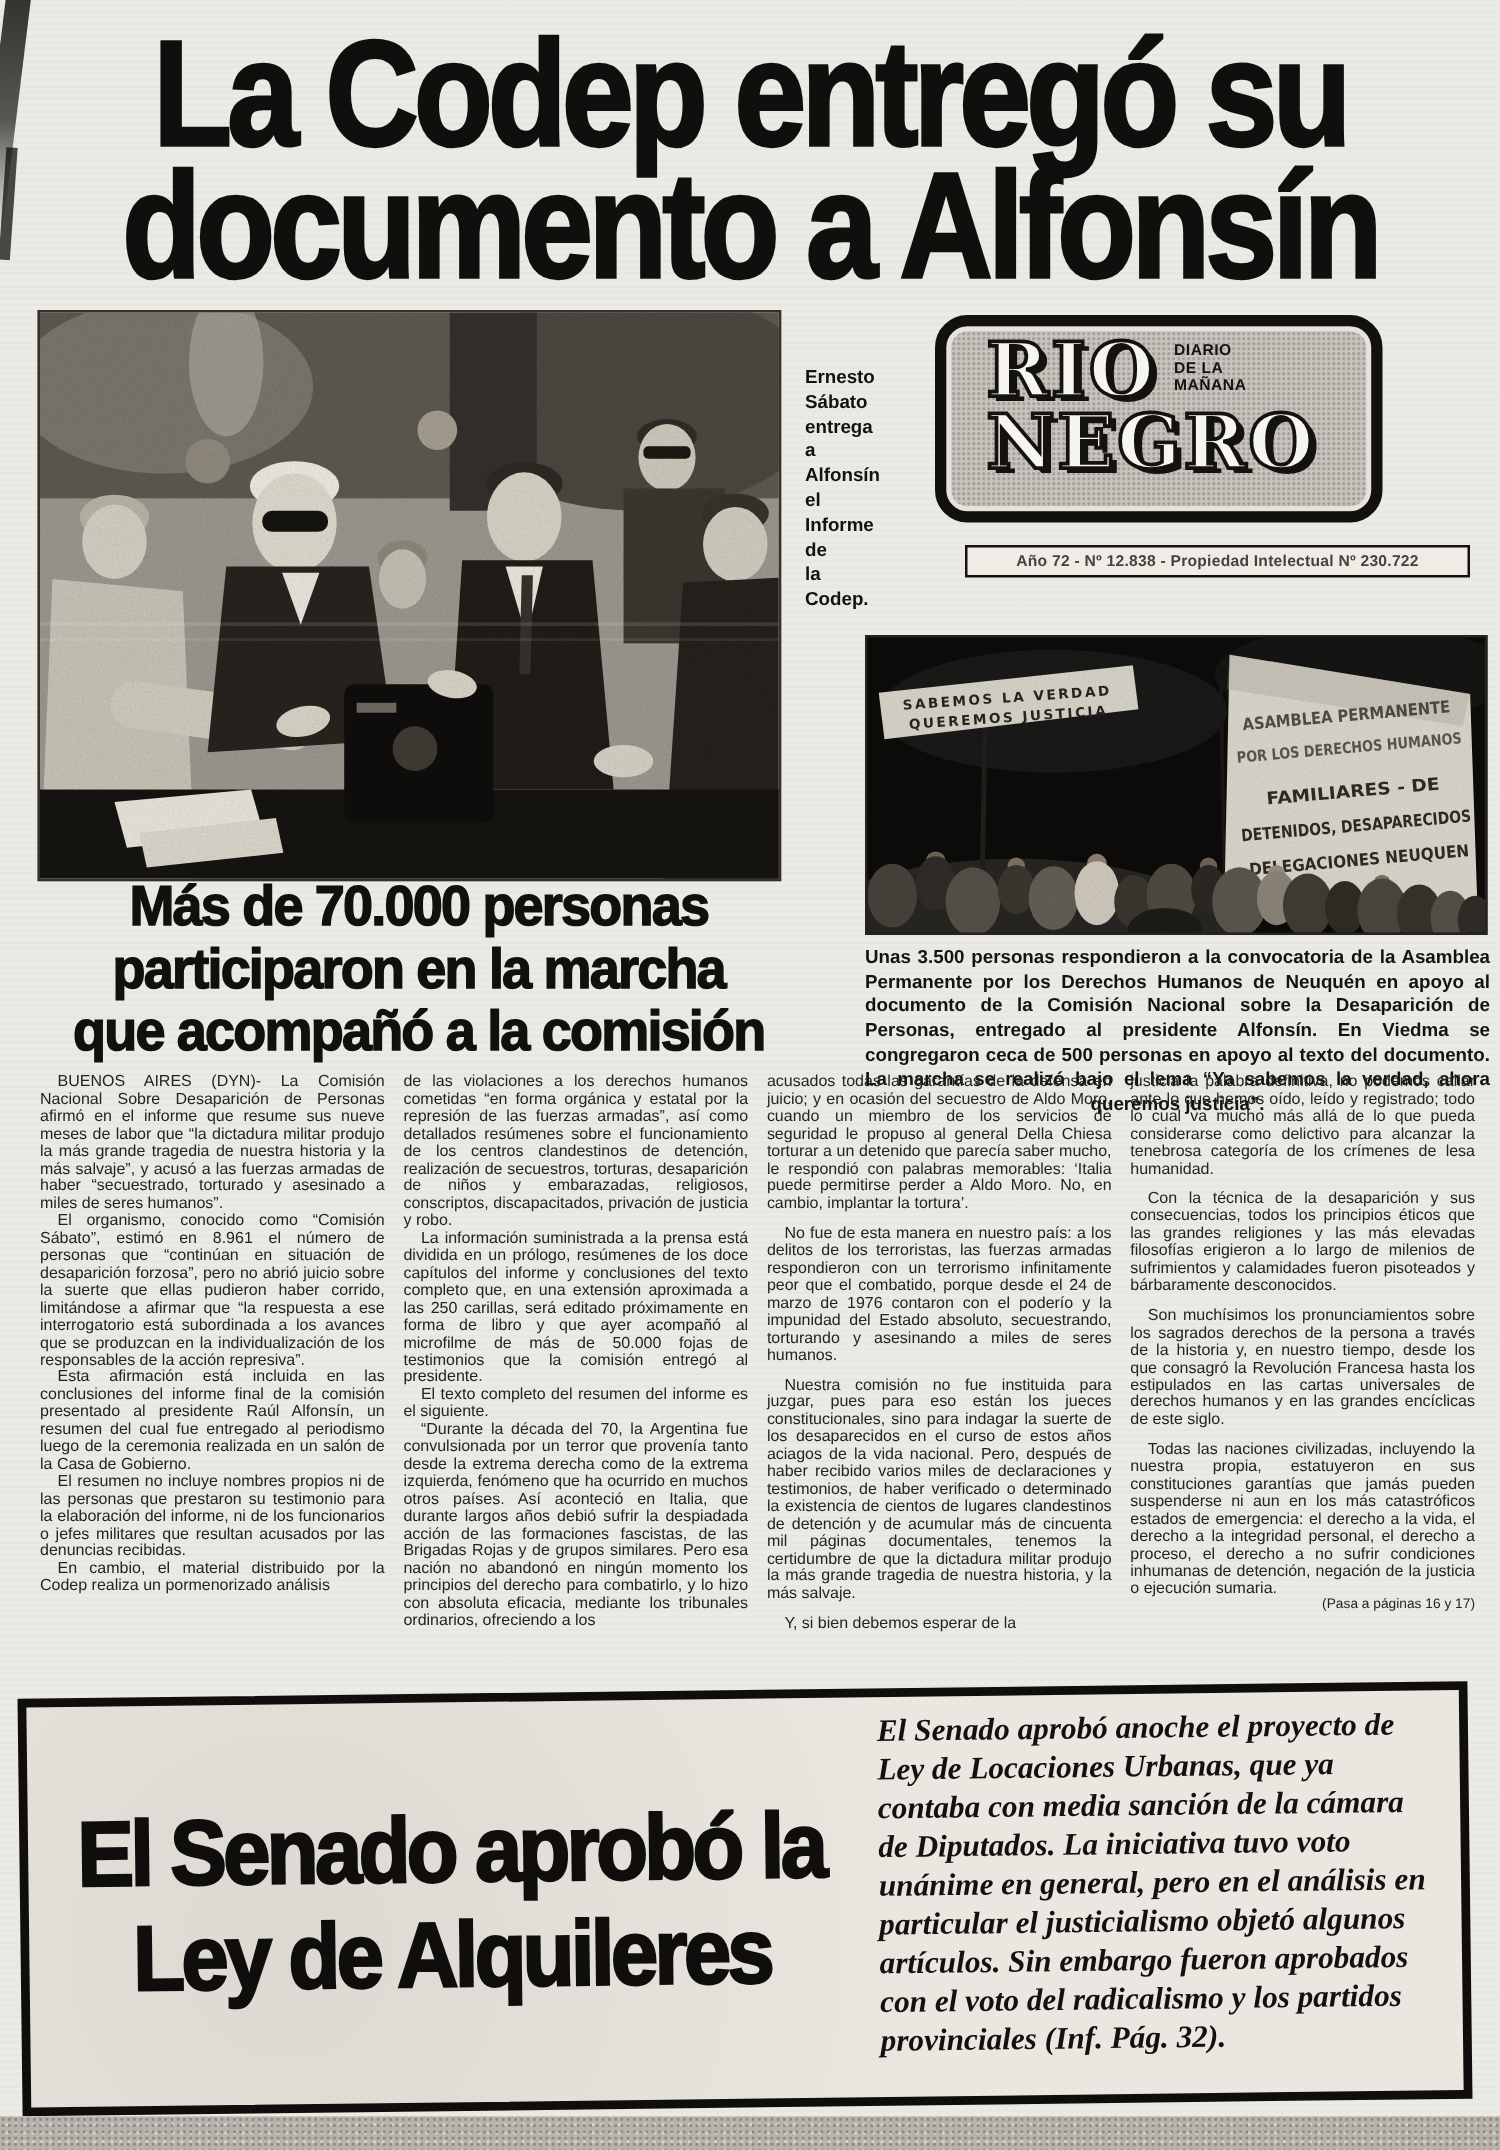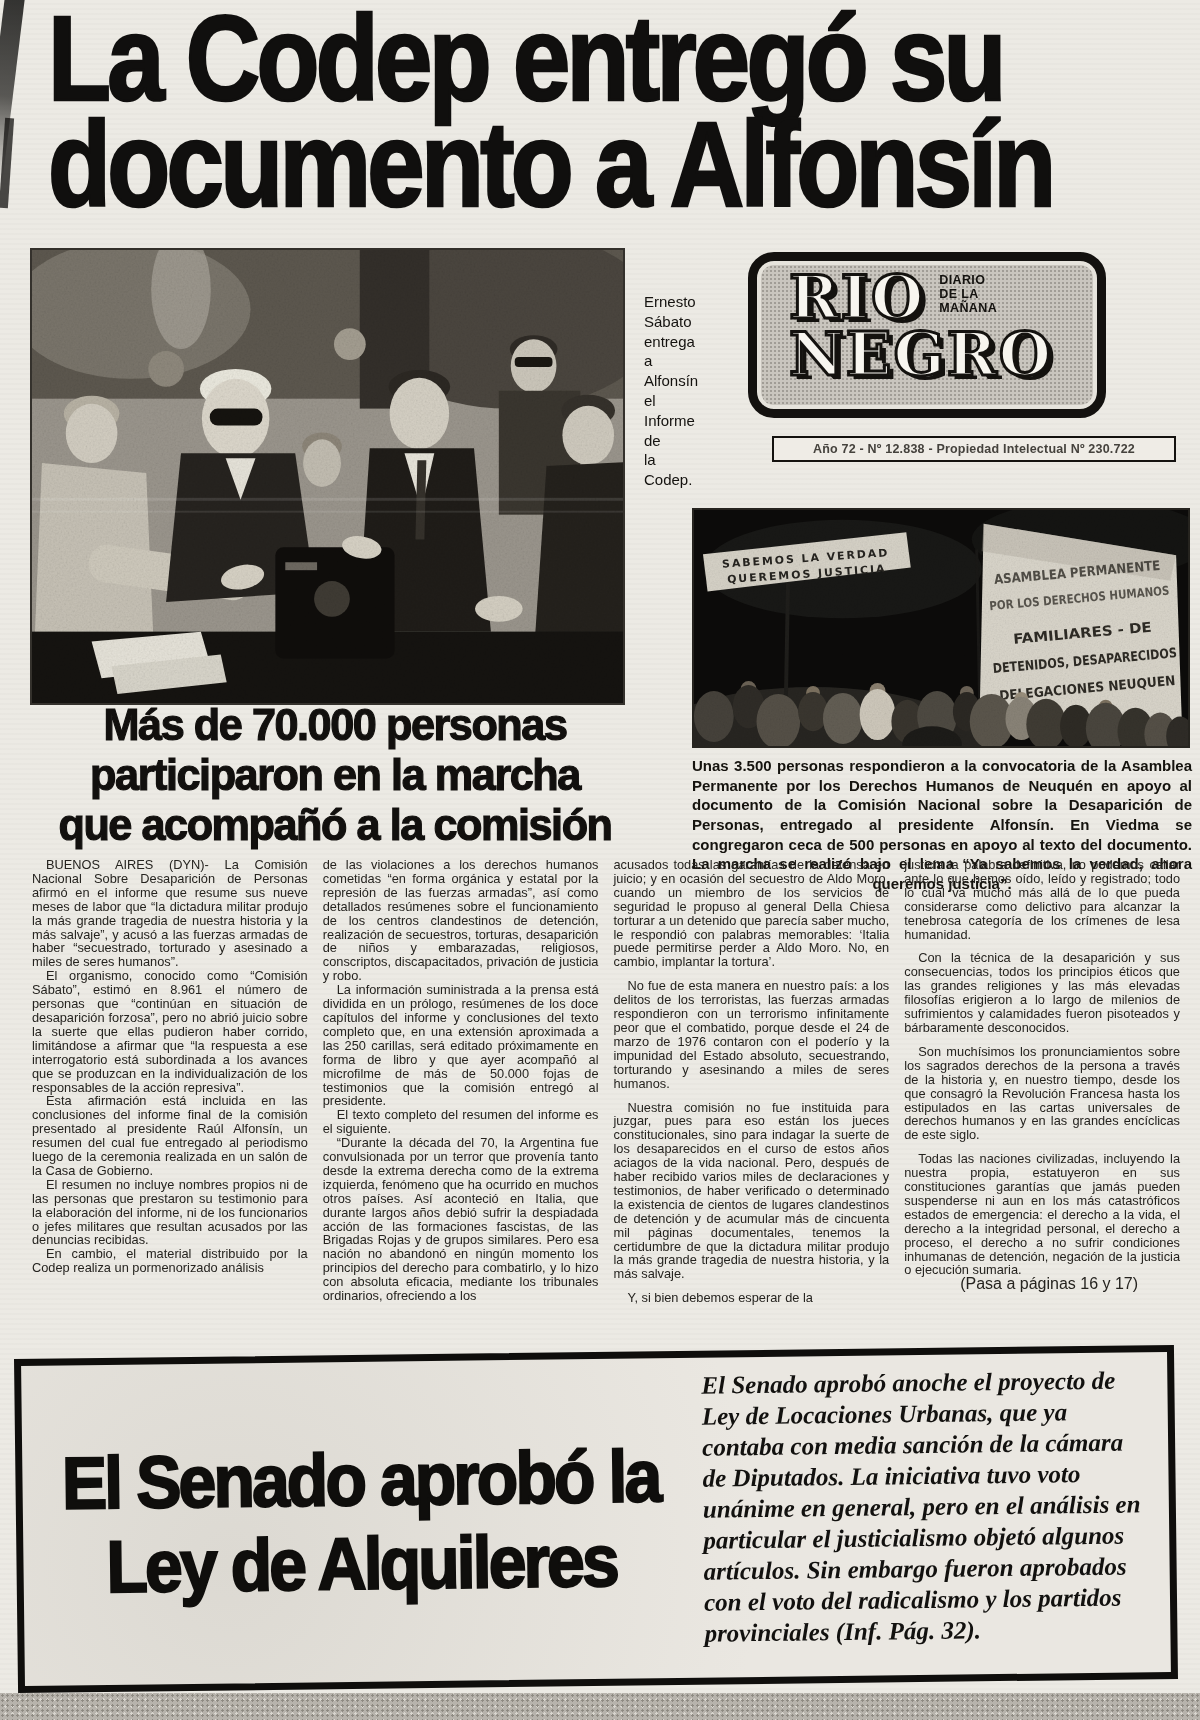--- a/index.html
+++ b/index.html
@@ -9,30 +9,30 @@
     background-image:repeating-linear-gradient(0deg,rgba(0,0,0,.015) 0 2px,transparent 2px 5px);
     font-family:"Liberation Sans",sans-serif;color:#1a1917;overflow:hidden;
   }
   
   .artifact-edge{position:absolute;left:-6px;top:-14px;width:20px;height:200px;
     background:linear-gradient(180deg,#0d0d0c,#3f3e3b 55%,rgba(60,60,58,0));
     transform:rotate(7deg);opacity:.85;}
   .artifact-corner{position:absolute;left:2px;top:118px;width:9px;height:90px;background:#11100f;transform:rotate(4deg);opacity:.75;}
 
   
-  .headline{position:absolute;left:0;right:0;top:6px;text-align:left;color:#100f0e;}
+  .headline{position:absolute;left:0;right:0;top:22px;text-align:center;color:#100f0e;}
   .headline .l{font-weight:bold;font-size:112px;line-height:106px;letter-spacing:-4px;
     transform:scale(.92,1.07);transform-origin:50% 50%;
     -webkit-text-stroke:2.5px #100f0e;white-space:nowrap;}
 
   
   .photo-left{position:absolute;left:30px;top:248px;width:595px;height:457px;border:2px solid #34312c;box-sizing:border-box;background:#9b968d;}
   .photo-left svg{display:block;width:100%;height:100%;}
   .photo-left-caption{position:absolute;left:644px;top:292px;width:84px;
-    font-size:15px;font-weight:normal;line-height:1.32;white-space:pre-line;color:#14120f;}
+    font-size:15px;font-weight:bold;line-height:1.32;white-space:pre-line;color:#14120f;}
 
   
   .masthead{position:absolute;left:748px;top:252px;width:340px;height:148px;
     background:#c9c5be;border:9px solid #13110f;border-radius:26px;
     box-shadow:inset 0 0 0 4px #e6e3dc;
     background-image:radial-gradient(rgba(55,52,46,.28) 1px,transparent 1.4px);background-size:4px 4px;}
   .masthead-inner{padding:8px 14px 0 32px;}
   .mast-row1{display:flex;align-items:flex-start;}
   .mast-title{font-family:"DejaVu Serif",serif;font-weight:bold;font-size:60px;line-height:56px;
     color:#f7f5ef;-webkit-text-stroke:3px #14120f;text-shadow:5px 4px 0 #14120f;letter-spacing:2px;}
@@ -59,21 +59,21 @@
     font-weight:bold;font-size:45px;line-height:50px;letter-spacing:-1.5px;color:#12100e;
     -webkit-text-stroke:1.2px #12100e;transform:scale(.96,1);transform-origin:50% 0;}
 
   
   .columns{position:absolute;left:32px;top:858px;width:1148px;height:486px;display:flex;gap:15px;}
   .col{flex:1;font-size:12.8px;line-height:13.9px;text-align:justify;color:#25231f;}
   .col p{margin:0;text-indent:14px;}
   .col p:first-child{text-indent:0;}
   .col.first p:first-child{text-indent:14px;}
   .col.spaced p + p{margin-top:10px;}
-  .cont-note{margin:2px 0 0;text-align:center;text-indent:0;font-size:16px;line-height:13.9px;color:#25231f;}
+  .cont-note{margin:2px 0 0;text-align:right;text-indent:0;font-size:11px;line-height:13.9px;color:#25231f;}
 
   
   .senate-box{position:absolute;left:16px;top:1352px;width:1160px;height:334px;
     border:7px solid #0f0e0c;box-sizing:border-box;display:flex;
     background:radial-gradient(circle at 18% 62%,#dcd9d2,#eae7e1 55%);
     transform:rotate(-.7deg);}
   .senate-headline{flex:0 0 59%;display:flex;flex-direction:column;justify-content:center;
     text-align:center;font-weight:bold;font-size:70px;line-height:84px;letter-spacing:-3px;color:#0f0e0c;
     -webkit-text-stroke:2px #0f0e0c;}
   .senate-headline .sl{transform:scale(.97,1.05);white-space:nowrap;}

